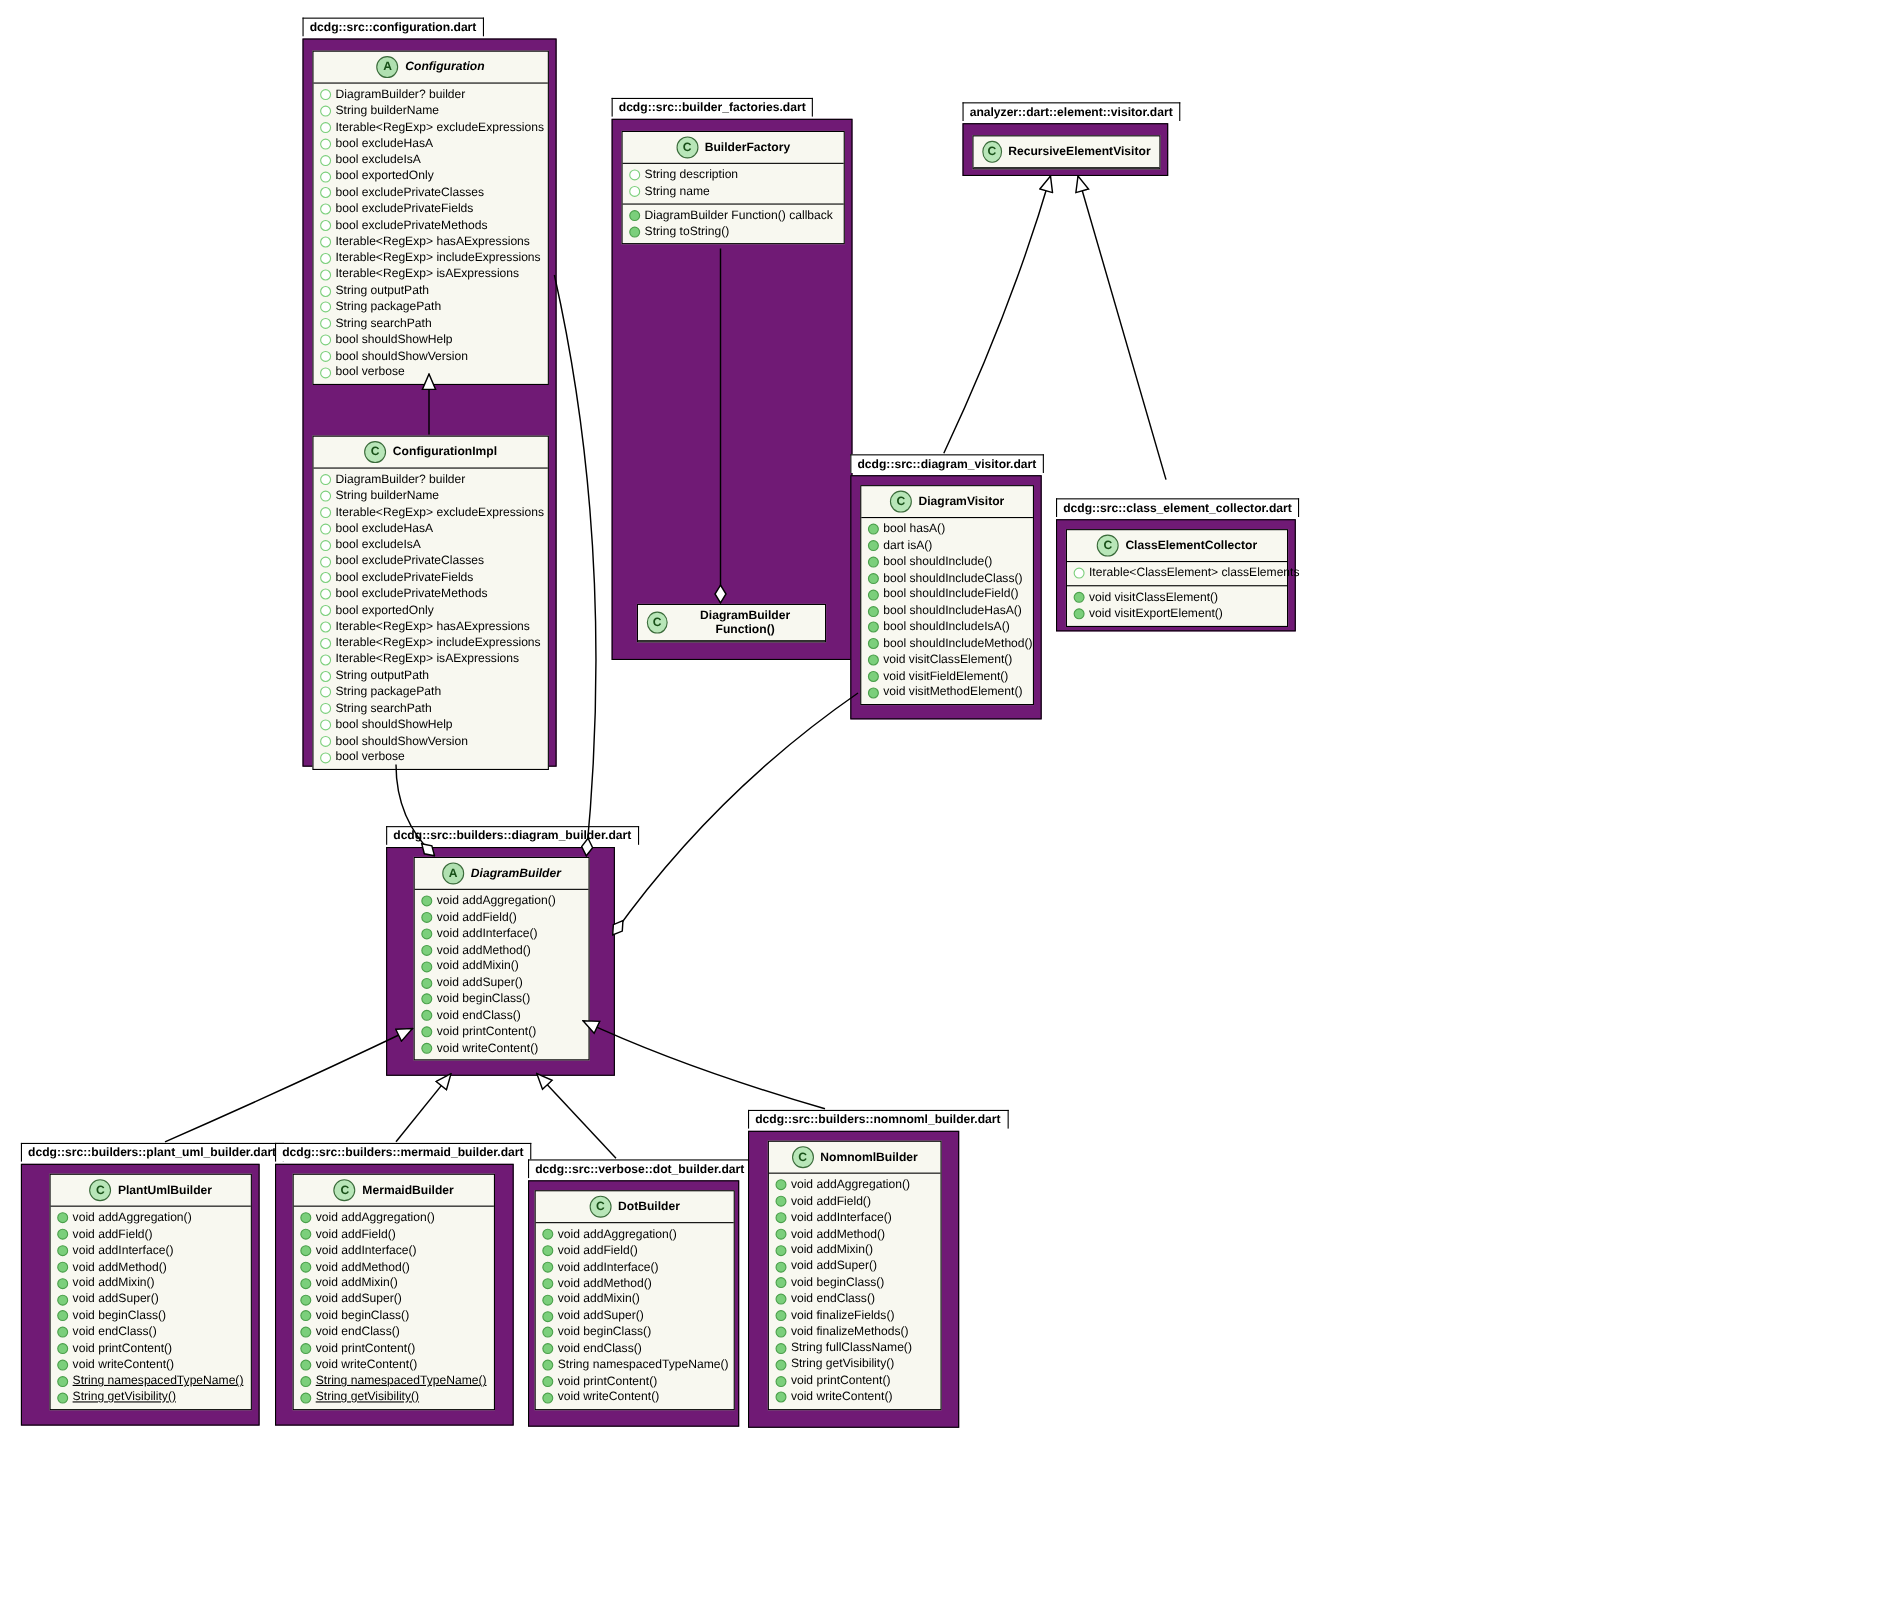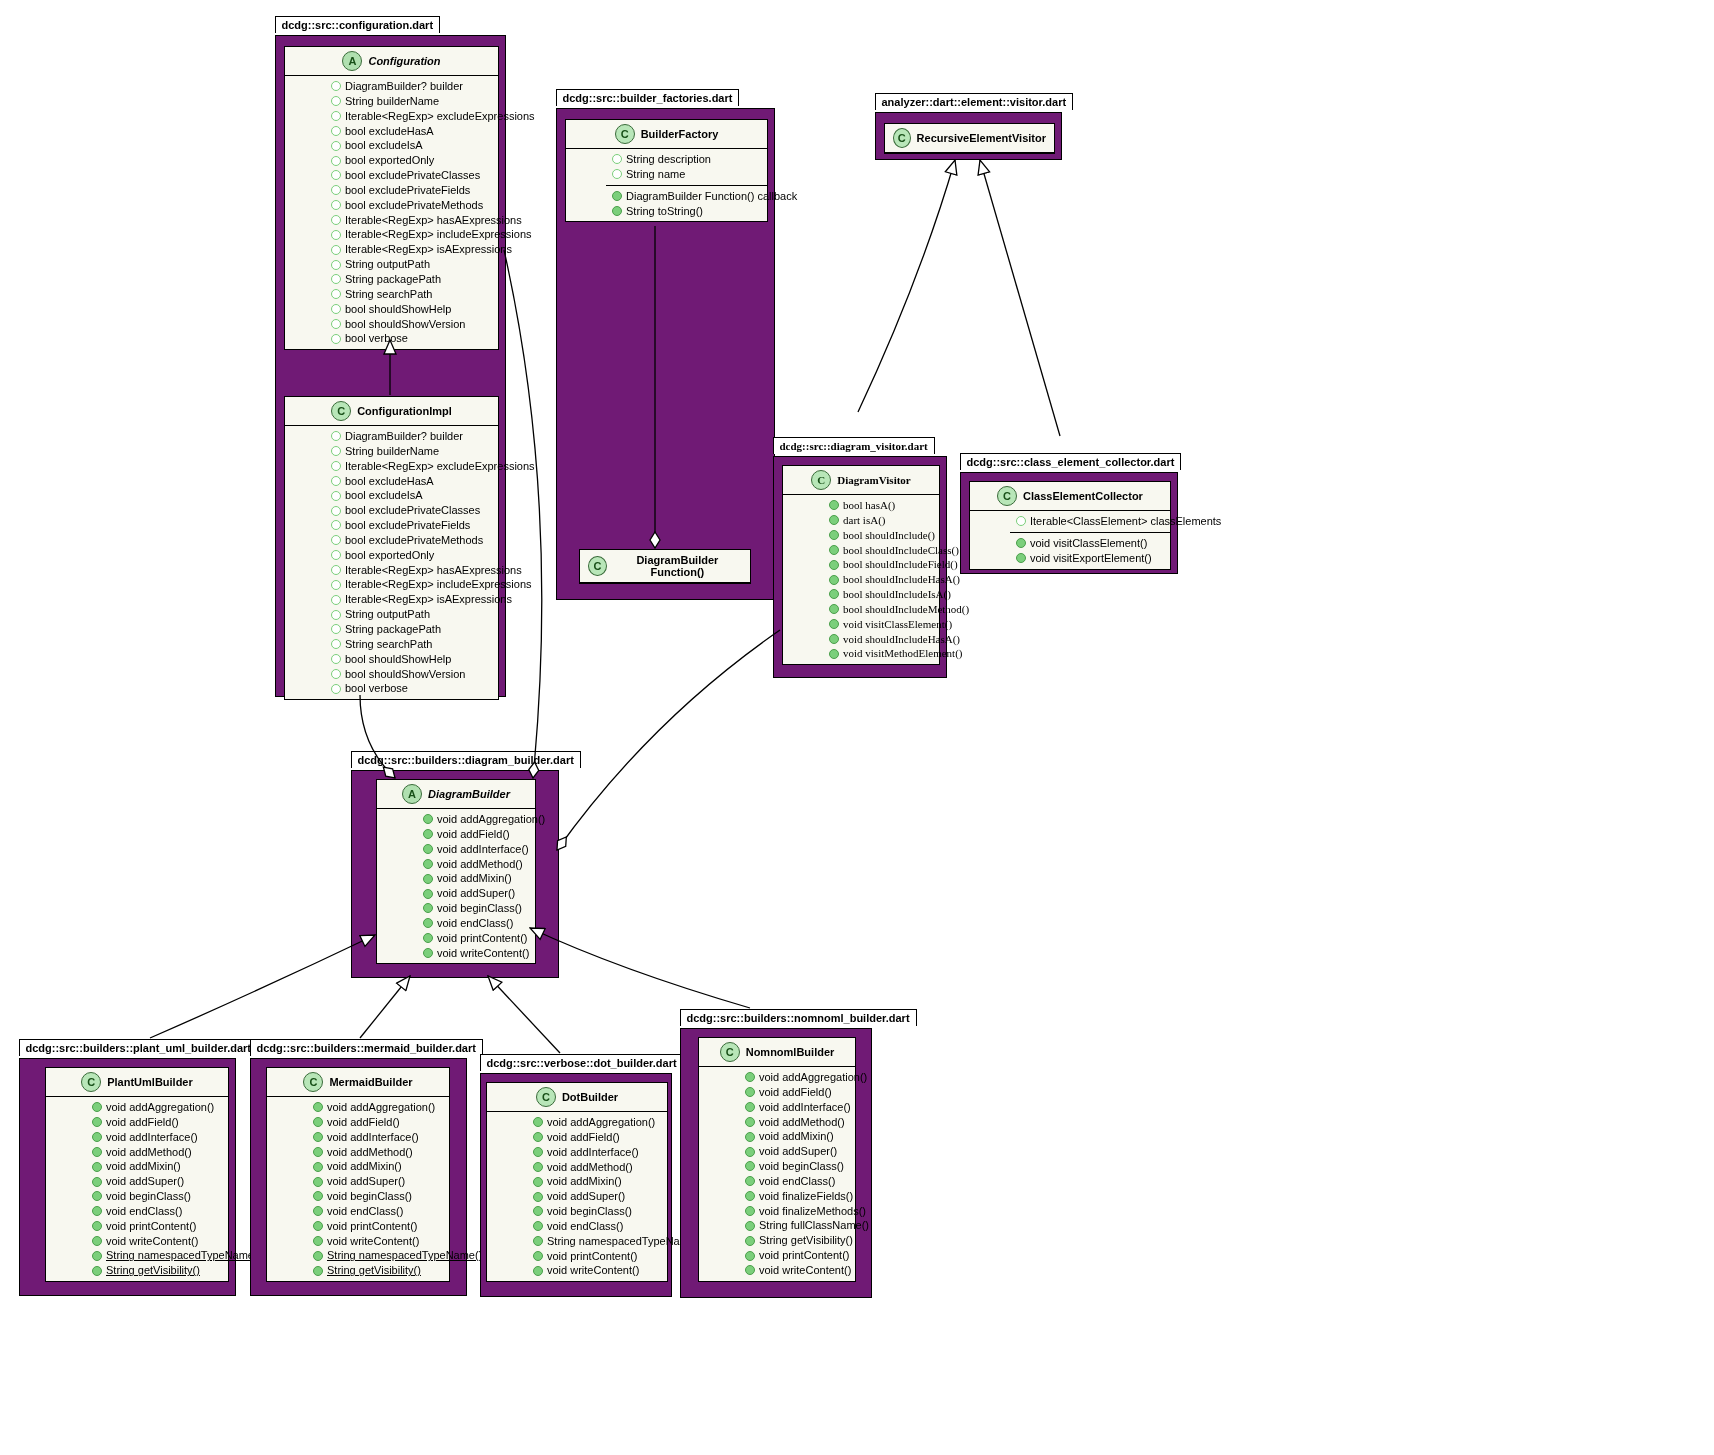--- a/index.html
+++ b/index.html
@@ -58,21 +58,20 @@
     font-style: normal;
     font-weight: bold;
     font-size: 11px;
     border: 1px solid #3a6b3a;
   }
   .circle-a { background: #b0e0b0; color: #185018; }
   .circle-c { background: #b8e6b8; color: #185018; }
   .section {
     border-bottom: 1.5px solid #000;
     padding: 3px 6px;
-    margin-left: 40px;
   }
   .section:last-child { border-bottom: none; }
   .member {
     display: flex;
     align-items: center;
     gap: 4px;
     line-height: 1.35;
     white-space: nowrap;
   }
   .vis-dot {
@@ -306,21 +305,21 @@
 <div class="package" style="left:875px;top:112px;width:185px;height:46px;">
   <div class="package-tab">analyzer::dart::element::visitor.dart</div>
   <div class="class-box" style="left:8px;top:10px;width:169px;">
     <div class="class-header no-italic">
         <span class="stereotype-circle circle-c">C</span>
         <span>RecursiveElementVisitor</span>
       </div>
   </div>
 </div>
 
-<div class="package" style="left:773px;top:456px;width:172px;height:220px;font-family:Liberation Serif, serif;">
+<div class="package" style="left:773px;top:432px;width:172px;height:220px;">
   <div class="package-tab">dcdg::src::diagram_visitor.dart</div>
   <div class="class-box" style="left:8px;top:8px;width:156px;">
     <div class="class-header no-italic">
         <span class="stereotype-circle circle-c">C</span>
         <span>DiagramVisitor</span>
       </div>
     <div class="section" id="dv-methods">
         <div class="member">
           <span class="vis-dot vis-public"></span>
           <span>bool hasA()</span>
@@ -352,21 +351,21 @@
         <div class="member">
           <span class="vis-dot vis-public"></span>
           <span>bool shouldIncludeMethod()</span>
         </div>
         <div class="member">
           <span class="vis-dot vis-public"></span>
           <span>void visitClassElement()</span>
         </div>
         <div class="member">
           <span class="vis-dot vis-public"></span>
-          <span>void shouldIncludeHasA()</span>
+          <span>void visitFieldElement()</span>
         </div>
         <div class="member">
           <span class="vis-dot vis-public"></span>
           <span>void visitMethodElement()</span>
         </div>
       </div>
   </div>
 </div>
 
 <div class="package" style="left:960px;top:472px;width:216px;height:100px;">

